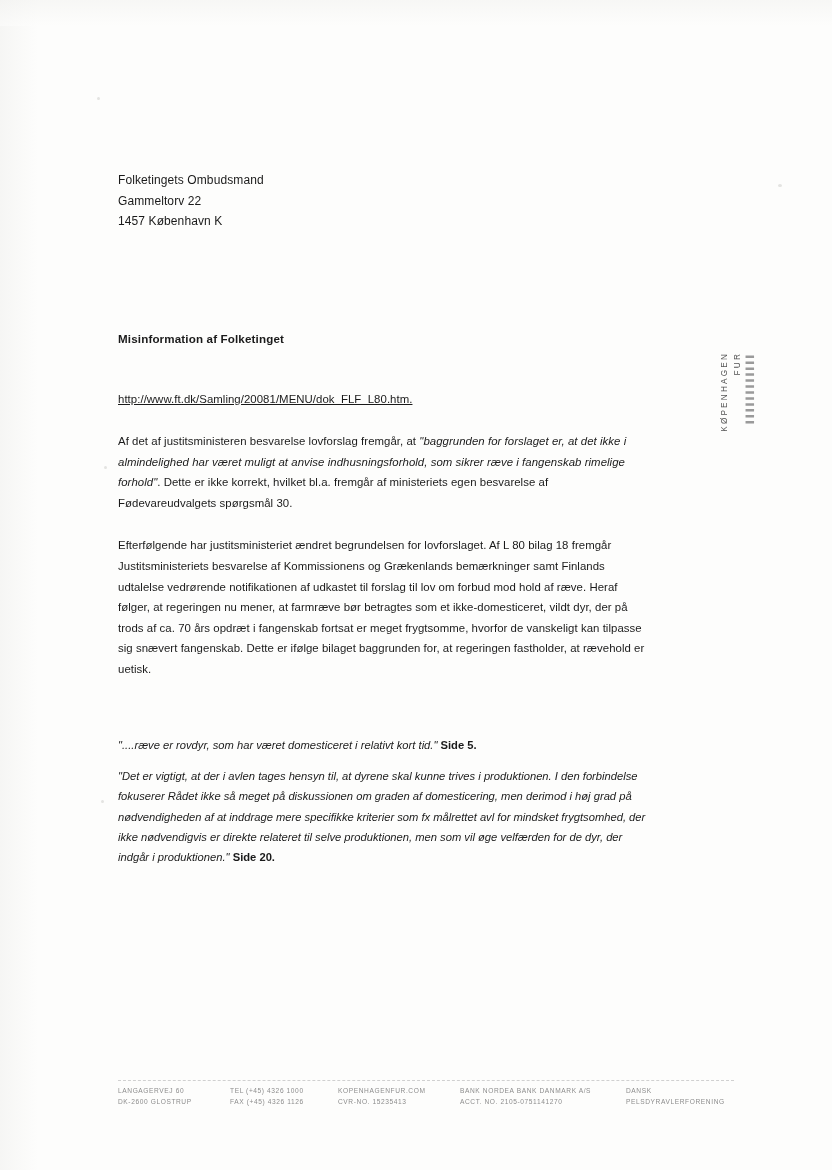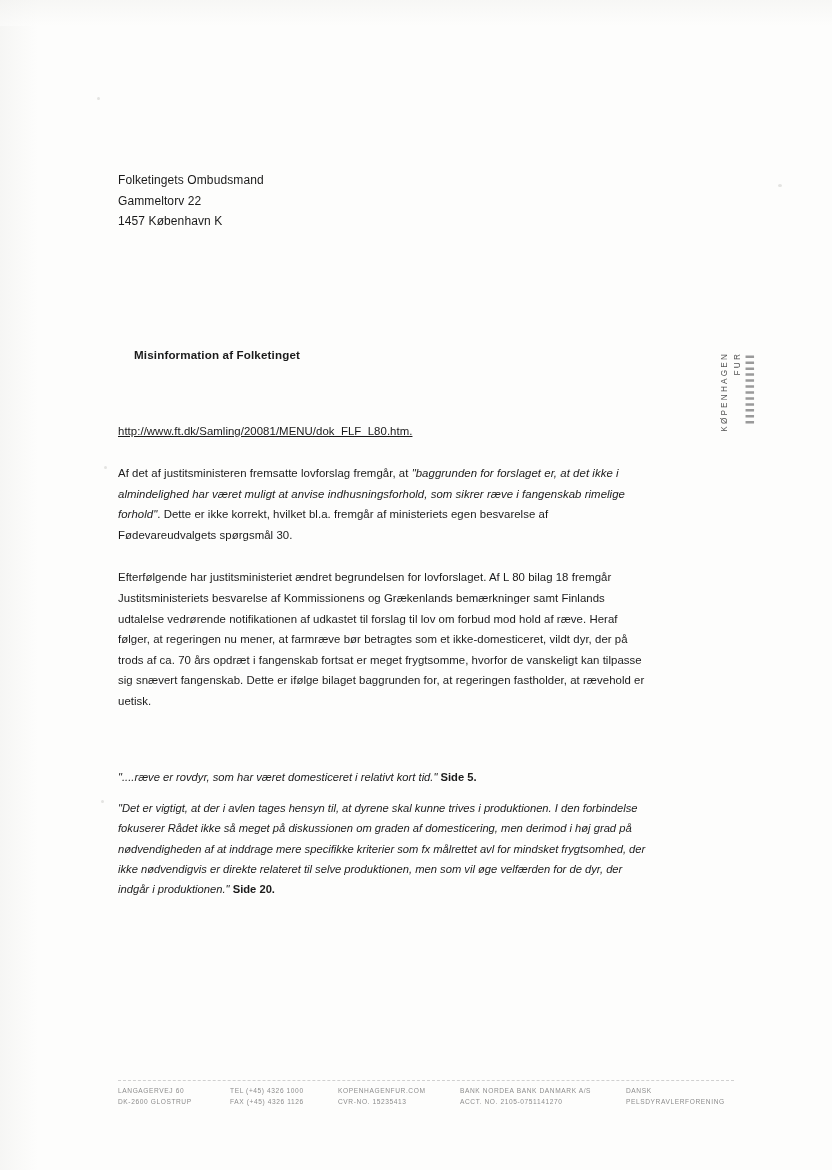--- a/index.html
+++ b/index.html
@@ -55,21 +55,21 @@
     letter-spacing: .1px;
   }
   .date-block {
     text-align: right;
     min-width: 120px;
   }
 
   .doc-title {
     font-size: 11.6px;
     font-weight: bold;
-    margin: 16px;
+    margin: 0;
     letter-spacing: .15px;
   }
 
   .para {
     font-size: 11.4px;
     line-height: 20.6px;
     letter-spacing: .05px;
     text-align: left;
     margin: 0;
   }
@@ -184,21 +184,21 @@
 
     <div class="gap-22"></div>
 
 
     <div class="gap-22"></div>
 
     <p class="para"><a class="lnk" href="#">http://www.ft.dk/Samling/20081/MENU/dok_FLF_L80.htm.</a></p>
 
     <div class="gap-22"></div>
 
-    <p class="para"><span>Af det af justitsministeren fremsatte lovforslag fremgår, at </span><span class="it">"baggrunden for forslaget er, at det ikke i almindelighed har været muligt at anvise indhusningsforhold, som sikrer ræve i fangenskab rimelige forhold"</span><span>. Dette er ikke korrekt, hvilket bl.a. fremgår af ministeriets egen besvarelse af Fødevareudvalgets spørgsmål 30.</span></p>
+    <p class="para"><span>Af det af justitsministeren besvarelse lovforslag fremgår, at </span><span class="it">"baggrunden for forslaget er, at det ikke i almindelighed har været muligt at anvise indhusningsforhold, som sikrer ræve i fangenskab rimelige forhold"</span><span>. Dette er ikke korrekt, hvilket bl.a. fremgår af ministeriets egen besvarelse af Fødevareudvalgets spørgsmål 30.</span></p>
 
     <div class="gap-22"></div>
 
     <p class="para">Efterfølgende har justitsministeriet ændret begrundelsen for lovforslaget. Af L 80 bilag 18 fremgår Justitsministeriets besvarelse af Kommissionens og Grækenlands bemærkninger samt Finlands udtalelse vedrørende notifikationen af udkastet til forslag til lov om forbud mod hold af ræve. Heraf følger, at regeringen nu mener, at farmræve bør betragtes som et ikke-domesticeret, vildt dyr, der på trods af ca. 70 års opdræt i fangenskab fortsat er meget frygtsomme, hvorfor de vanskeligt kan tilpasse sig snævert fangenskab. Dette er ifølge bilaget baggrunden for, at regeringen fastholder, at rævehold er uetisk.</p>
 
     <div class="gap-22"></div>
 
 
     <div class="gap-22"></div>
 

